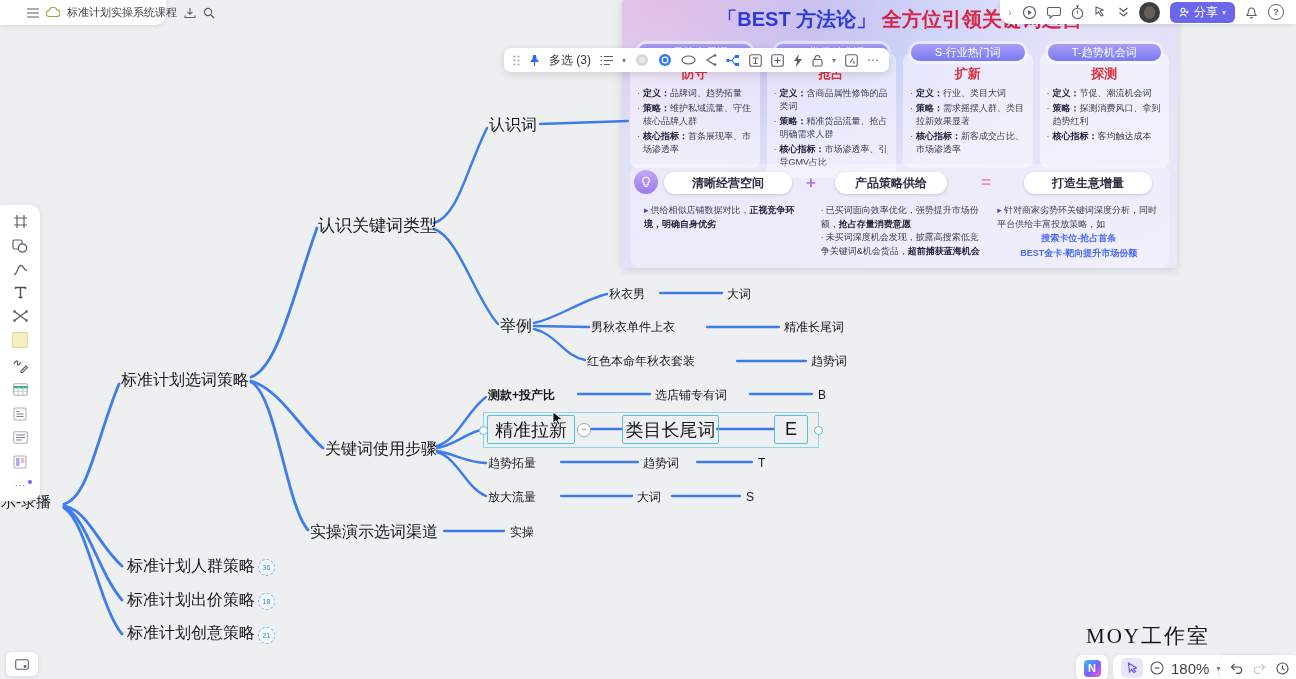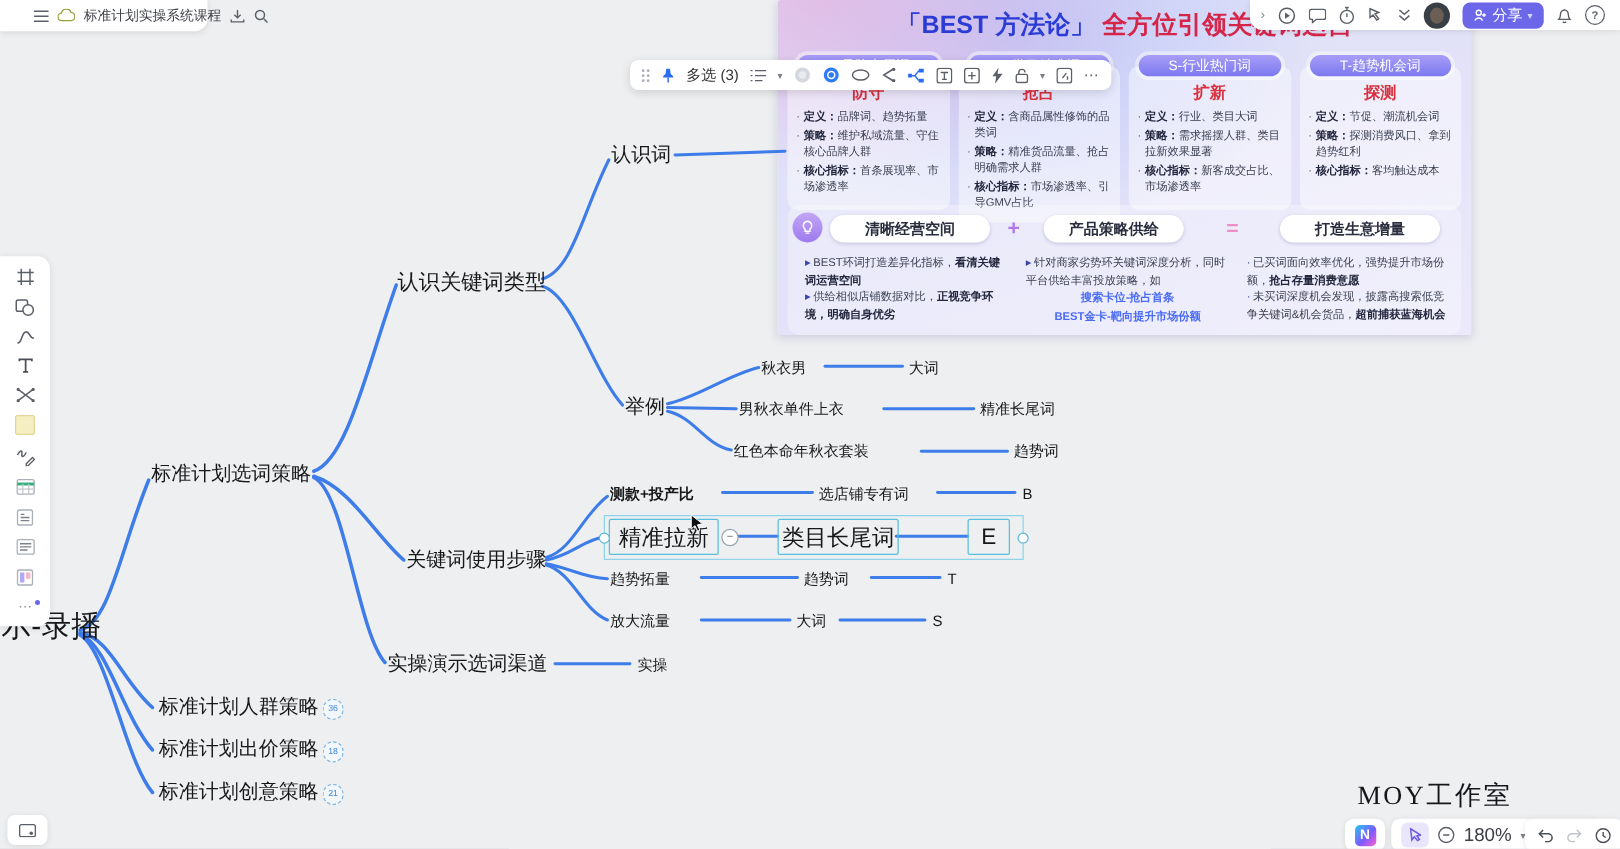--- a/index.html
+++ b/index.html
@@ -1,21 +1,21 @@
 <!DOCTYPE html>
 <html><head>
 <meta charset="utf-8">
 <style>
   html,body{margin:0;padding:0;background:#d8dadd;}
   .stage{position:relative;width:1296px;height:679px;overflow:hidden;background:#edeff1;
          font-family:"Liberation Sans",sans-serif;color:#17181a;}
   
   .node{position:absolute;font-size:16px;color:#17181a;white-space:nowrap;z-index:3;line-height:18px;}
   .node.small{font-size:12px;}
-  .root-node{font-size:24px;font-weight:500;}
+  .root-node{font-size:15px;font-weight:500;}
   .badge{position:absolute;width:15px;height:15px;border:1px dashed #82b6e0;border-radius:50%;
          color:#3f87d6;font-size:7px;display:flex;align-items:center;justify-content:center;
          background:#f2f7fb;z-index:3;}
   .selbox{position:absolute;border:1.5px solid #58c0dd;border-radius:2px;z-index:4;
           display:flex;align-items:center;justify-content:center;font-size:18px;color:#17181a;white-space:nowrap;}
   .selouter{position:absolute;border:1px solid #8fd4ea;z-index:4;}
   .handle{position:absolute;width:7px;height:7px;border-radius:50%;background:#fff;border:1px solid #58b8d8;z-index:5;}
   .collapse-chip{position:absolute;width:12px;height:12px;border-radius:50%;background:#fff;border:1px solid #9aa7b0;
                  color:#667;font-size:9px;line-height:10px;text-align:center;z-index:5;}
   
@@ -172,31 +172,30 @@
             <path d="M4.5 10.5h3" stroke="#fff" stroke-width="1.1"></path>
           </svg>
       </div>
       <div class="fpill" style="left:34px;width:128px;">清晰经营空间</div>
       <div class="fop" style="left:176px;color:#b07ae8;">+</div>
       <div class="fpill" style="left:205px;width:112px;">产品策略供给</div>
       <div class="fop" style="left:351px;color:#ee8ec6;">=</div>
       <div class="fpill" style="left:394px;width:128px;">打造生意增量</div>
       <div class="notes">
         <div class="ncol">
-          <div><span class="arrow">▸</span><span>BEST环词打造差异化指标，</span><b>看清关键词运营空间</b></div>
           <div><span class="arrow">▸</span><span>供给相似店铺数据对比，</span><b>正视竞争环境，明确自身优劣</b></div>
+        </div>
+        <div class="ncol">
+          <div><span class="arrow">·</span><span>已买词面向效率优化，强势提升市场份额，</span><b>抢占存量消费意愿</b></div>
+          <div><span class="arrow">·</span><span>未买词深度机会发现，披露高搜索低竞争关键词&amp;机会货品，</span><b>超前捕获蓝海机会</b></div>
         </div>
         <div class="ncol">
           <div><span class="arrow">▸</span><span>针对商家劣势环关键词深度分析，同时平台供给丰富投放策略，如</span></div>
           <div class="nlink">搜索卡位-抢占首条</div>
           <div class="nlink">BEST金卡-靶向提升市场份额</div>
-        </div>
-        <div class="ncol">
-          <div><span class="arrow">·</span><span>已买词面向效率优化，强势提升市场份额，</span><b>抢占存量消费意愿</b></div>
-          <div><span class="arrow">·</span><span>未买词深度机会发现，披露高搜索低竞争关键词&amp;机会货品，</span><b>超前捕获蓝海机会</b></div>
         </div>
       </div>
     </div>
   </div>
 
   <svg class="lines" width="1296" height="679" viewBox="0 0 1296 679">
     <g stroke="#3e7de9" fill="none" stroke-linecap="round">
       <path d="M 64,504 C 88,498 96,440 119,384" stroke-width="2.8"></path>
       <path d="M 64,506 C 88,510 98,545 122,566" stroke-width="2.8"></path>
       <path d="M 64,507 C 86,516 98,572 122,600" stroke-width="2.8"></path>

